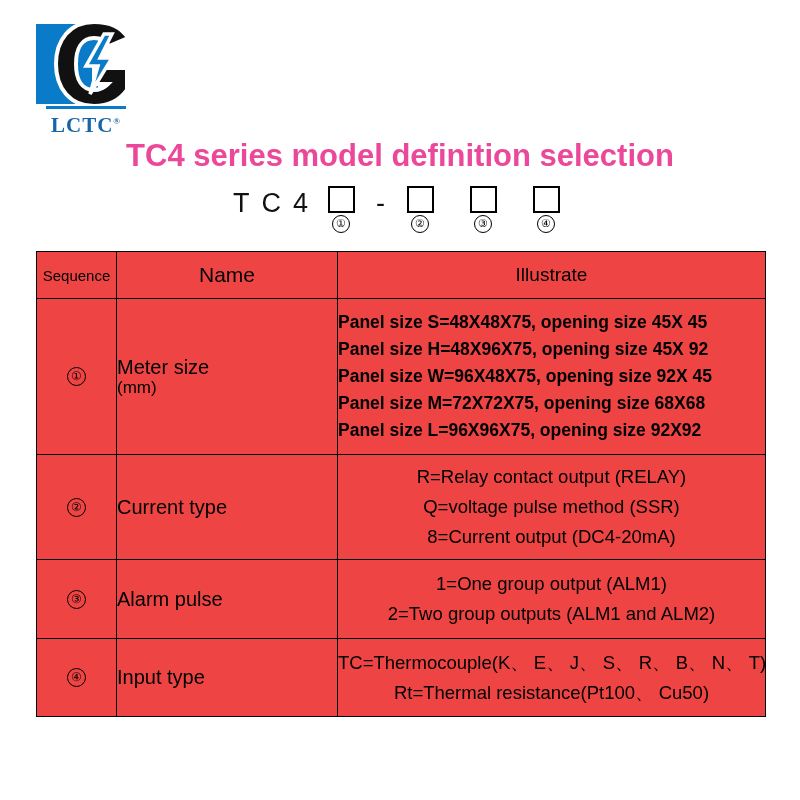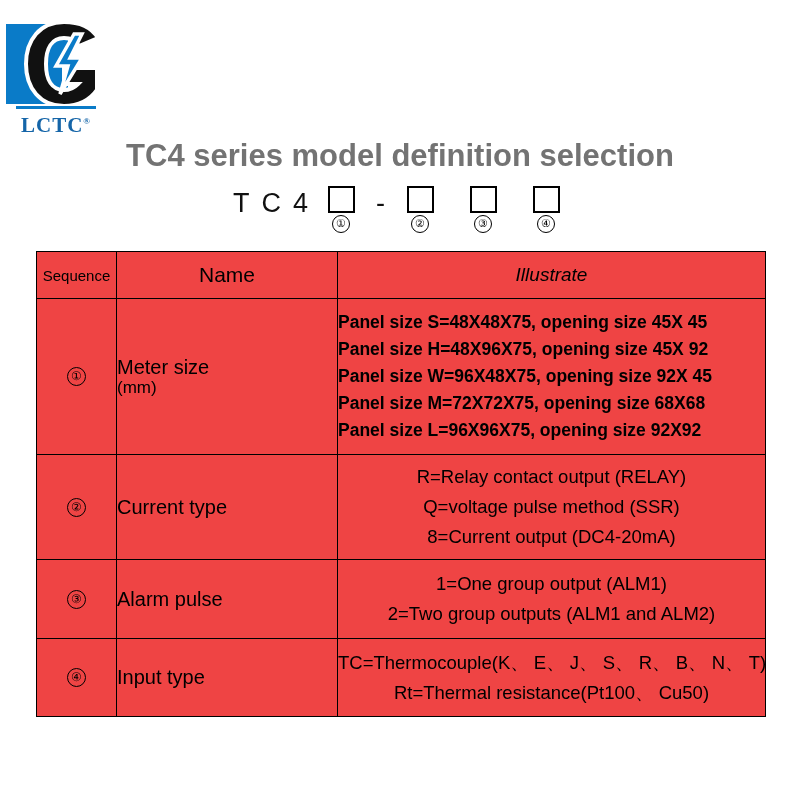--- a/index.html
+++ b/index.html
@@ -12,21 +12,21 @@
     height: 800px;
     position: relative;
     font-family: "Liberation Sans", sans-serif;
     color: #000000;
     overflow: hidden;
   }
 
   
   #logo {
     position: absolute;
-    left: 2px;
+    left: 32px;
     top: 18px;
     width: 108px;
     height: 118px;
   }
   #logo-mark {
     position: absolute;
     left: 0;
     top: 0;
     width: 108px;
     height: 92px;
@@ -61,21 +61,21 @@
 
   
   #page-title {
     position: absolute;
     left: 0;
     top: 138px;
     width: 800px;
     text-align: center;
     font-size: 31px;
     font-weight: bold;
-    color: #737373;
+    color: #ec4899;
     letter-spacing: 0px;
     white-space: nowrap;
   }
 
   
   #model-code {
     position: absolute;
     left: 0;
     top: 186px;
     width: 800px;
@@ -150,21 +150,21 @@
   .col-name { width: 221px; }
   .col-ill  { width: 428px; }
 
   th.hdr {
     height: 46px;
     font-weight: normal;
     text-align: center;
   }
   .hdr-seq  { font-size: 15px; }
   .hdr-name { font-size: 21px; }
-  .hdr-ill  { font-size: 19px; font-style: italic; }
+  .hdr-ill  { font-size: 19px; }
 
   td.cell-seq {
     text-align: center;
     font-size: 13px;
   }
   .circnum {
     display: inline-block;
     width: 19px;
     height: 19px;
     border: 1.3px solid #000;

